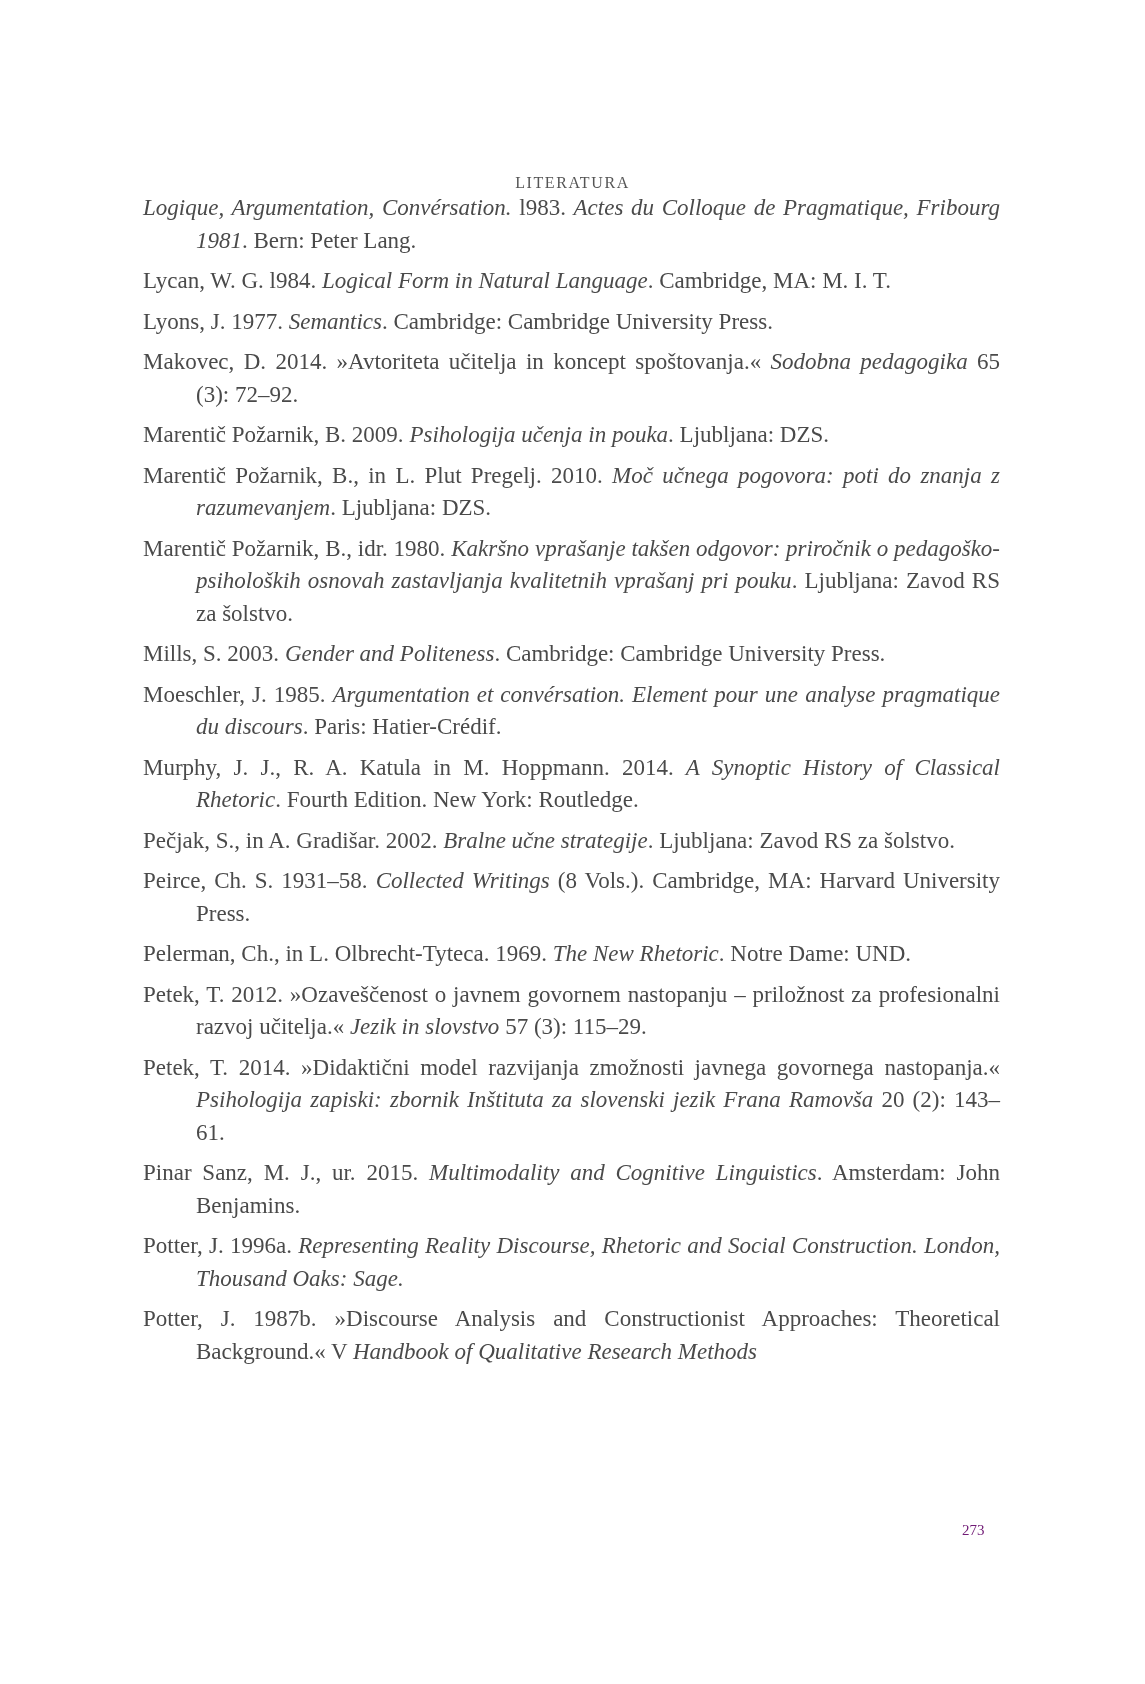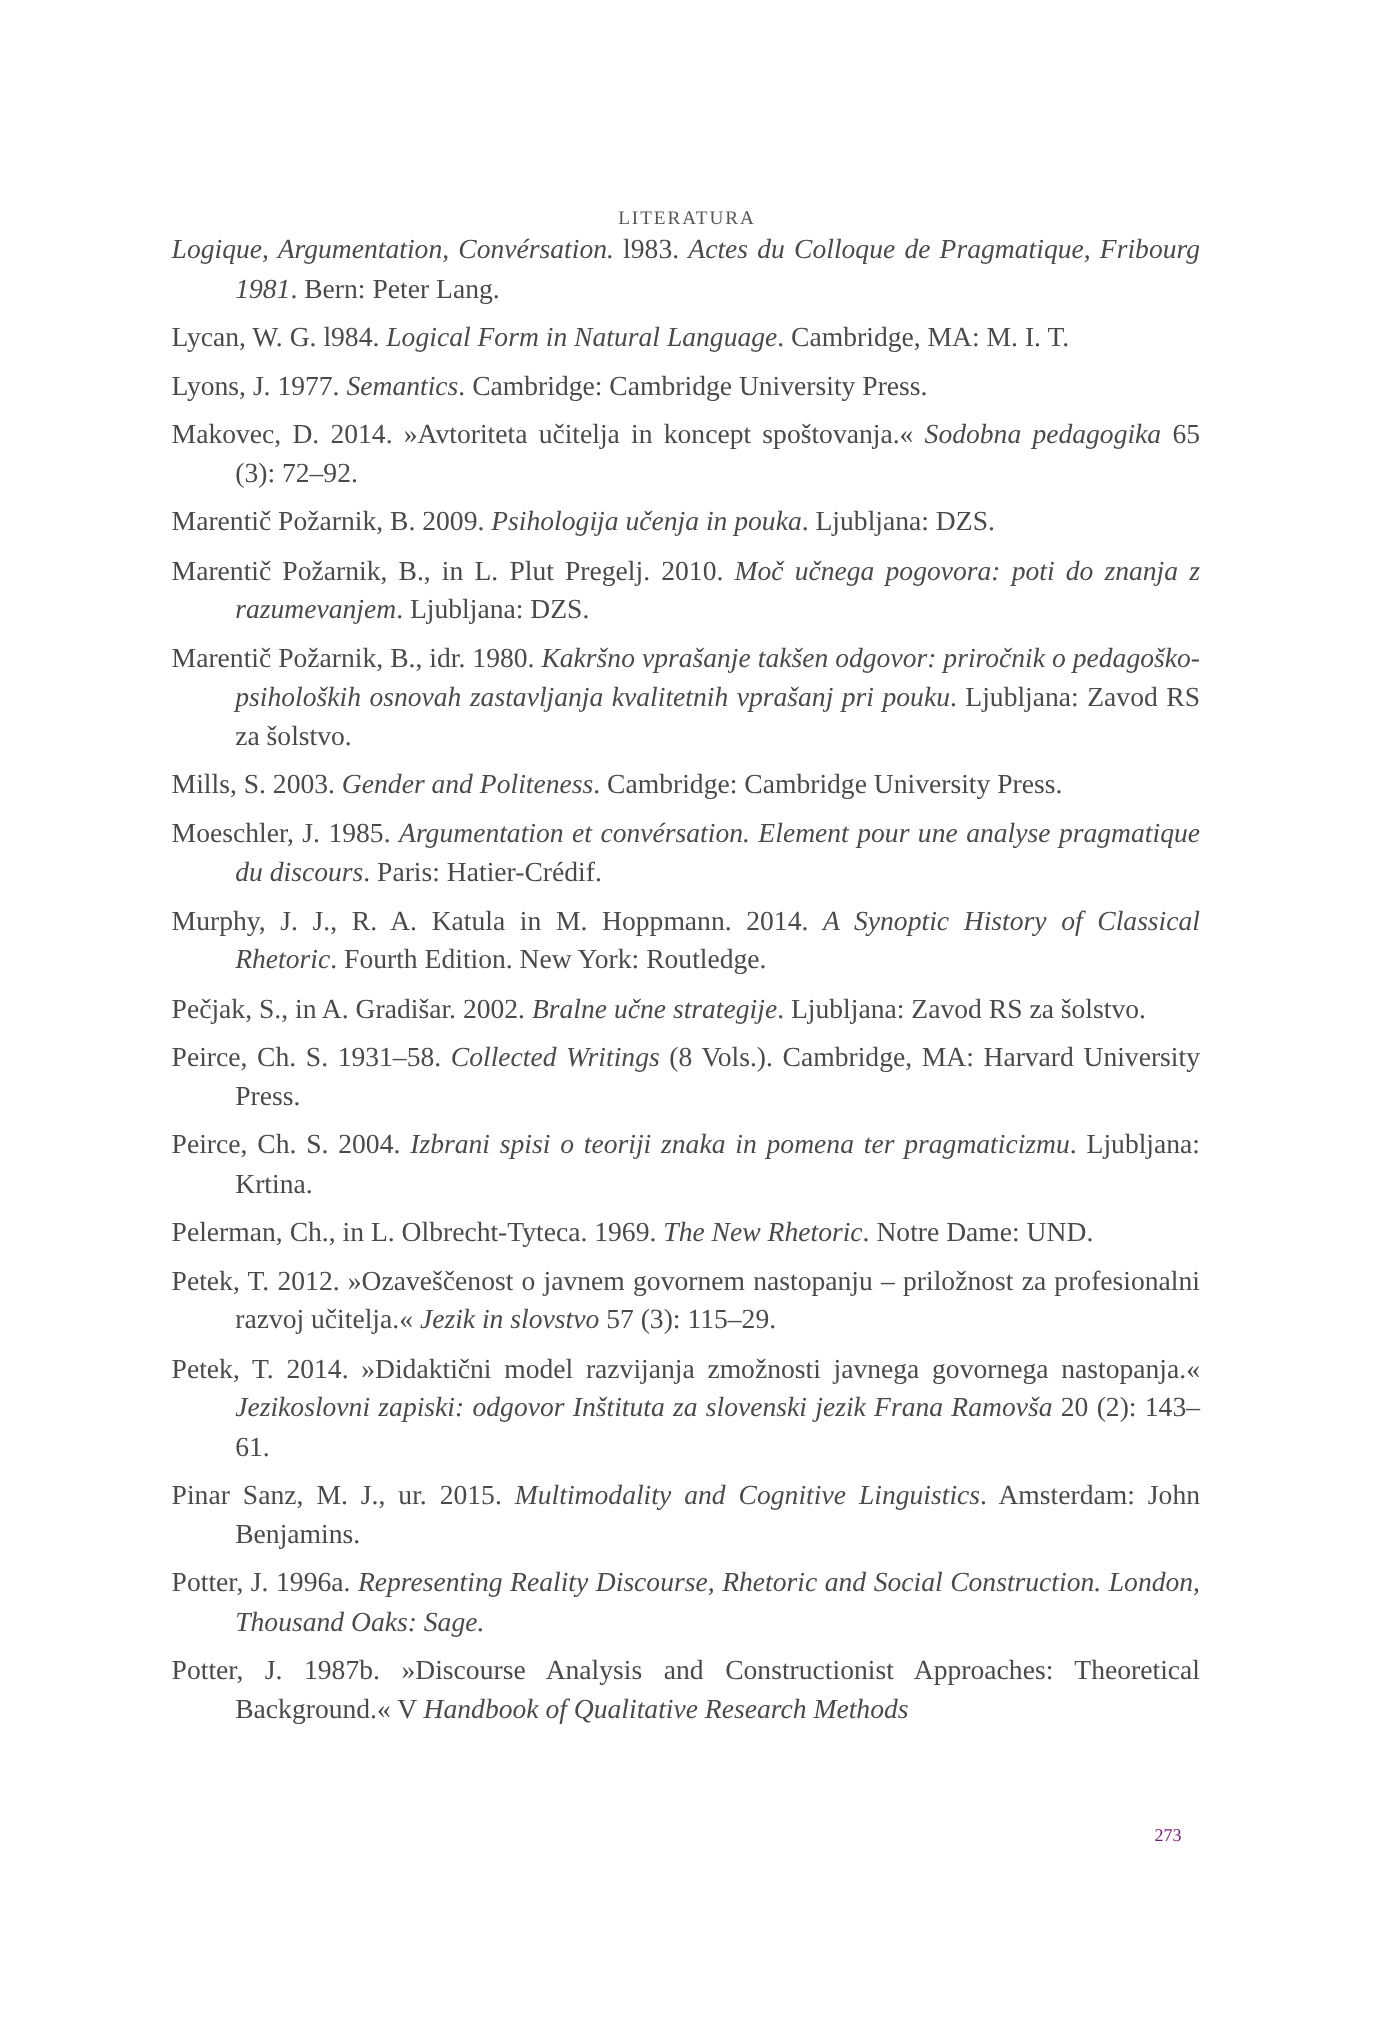--- a/index.html
+++ b/index.html
@@ -39,22 +39,21 @@
       <p class="ref"><span>Lyons, J. 1977. </span><i>Semantics</i><span>. Cambridge: Cambridge University Press.</span></p>
       <p class="ref"><span>Makovec, D. 2014. »Avtoriteta učitelja in koncept spoštovanja.« </span><i>Sodobna pedagogika</i><span> 65 (3): 72–92.</span></p>
       <p class="ref"><span>Marentič Požarnik, B. 2009. </span><i>Psihologija učenja in pouka</i><span>. Ljubljana: DZS.</span></p>
       <p class="ref"><span>Marentič Požarnik, B., in L. Plut Pregelj. 2010. </span><i>Moč učnega pogovora: poti do znanja z razumevanjem</i><span>. Ljubljana: DZS.</span></p>
       <p class="ref"><span>Marentič Požarnik, B., idr. 1980. </span><i>Kakršno vprašanje takšen odgovor: priročnik o pedagoško-psiholoških osnovah zastavljanja kvalitetnih vprašanj pri pouku</i><span>. Ljubljana: Zavod RS za šolstvo.</span></p>
       <p class="ref"><span>Mills, S. 2003. </span><i>Gender and Politeness</i><span>. Cambridge: Cambridge University Press.</span></p>
       <p class="ref"><span>Moeschler, J. 1985. </span><i>Argumentation et convérsation. Element pour une analyse pragmatique du discours</i><span>. Paris: Hatier-Crédif.</span></p>
       <p class="ref"><span>Murphy, J. J., R. A. Katula in M. Hoppmann. 2014. </span><i>A Synoptic History of Classical Rhetoric</i><span>. Fourth Edition. New York: Routledge.</span></p>
       <p class="ref"><span>Pečjak, S., in A. Gradišar. 2002. </span><i>Bralne učne strategije</i><span>. Ljubljana: Zavod RS za šolstvo.</span></p>
       <p class="ref"><span>Peirce, Ch. S. 1931–58. </span><i>Collected Writings</i><span> (8 Vols.). Cambridge, MA: Harvard University Press.</span></p>
-      <p class="ref"><span>Peirce, Ch. S. 2004. </span><i>Izbrani spisi o teoriji znaka in pomena ter pragmaticizmu</i><span>. Ljubljana: Krtina.</span></p>
       <p class="ref"><span>Pelerman, Ch., in L. Olbrecht-Tyteca. 1969. </span><i>The New Rhetoric</i><span>. Notre Dame: UND.</span></p>
       <p class="ref"><span>Petek, T. 2012. »Ozaveščenost o javnem govornem nastopanju – priložnost za profesionalni razvoj učitelja.« </span><i>Jezik in slovstvo</i><span> 57 (3): 115–29.</span></p>
-      <p class="ref"><span>Petek, T. 2014. »Didaktični model razvijanja zmožnosti javnega govornega nastopanja.« </span><i>Jezikoslovni zapiski: odgovor Inštituta za slovenski jezik Frana Ramovša</i><span> 20 (2): 143–61.</span></p>
+      <p class="ref"><span>Petek, T. 2014. »Didaktični model razvijanja zmožnosti javnega govornega nastopanja.« </span><i>Psihologija zapiski: zbornik Inštituta za slovenski jezik Frana Ramovša</i><span> 20 (2): 143–61.</span></p>
       <p class="ref"><span>Pinar Sanz, M. J., ur. 2015. </span><i>Multimodality and Cognitive Linguistics</i><span>. Amsterdam: John Benjamins.</span></p>
       <p class="ref"><span>Potter, J. 1996a. </span><i>Representing Reality Discourse, Rhetoric and Social Construction. London, Thousand Oaks: Sage.</i></p>
       <p class="ref"><span>Potter, J. 1987b. »Discourse Analysis and Constructionist Approaches: Theoretical Background.« V </span><i>Handbook of Qualitative Research Methods</i></p>
     </div>
   <div class="page-number">273</div>
 </div>
 
 </body></html>

